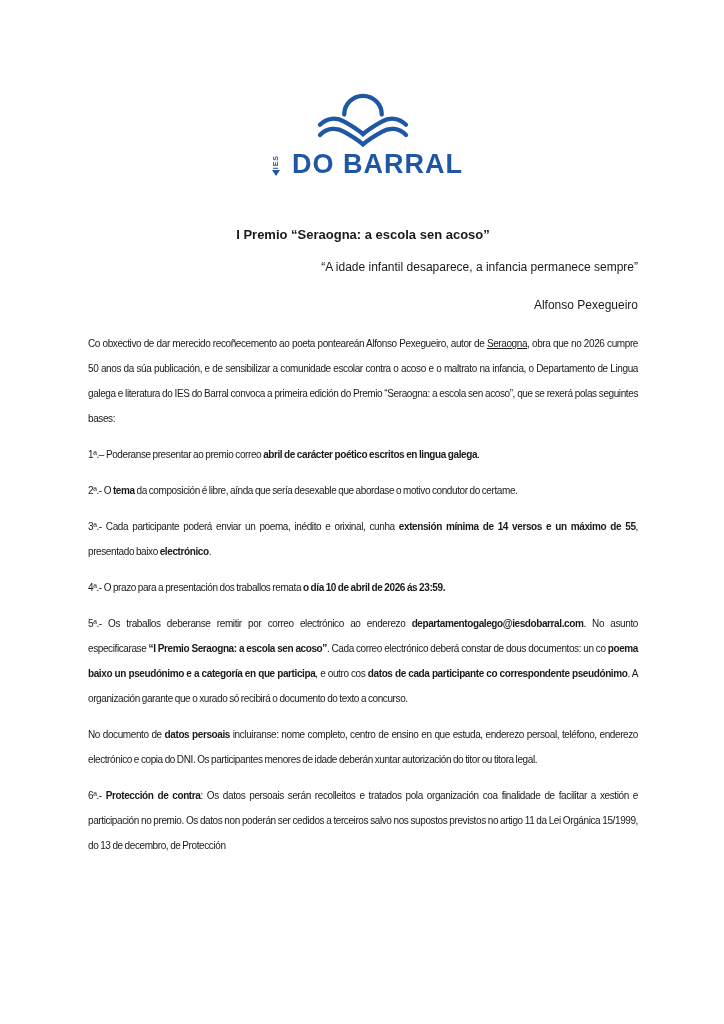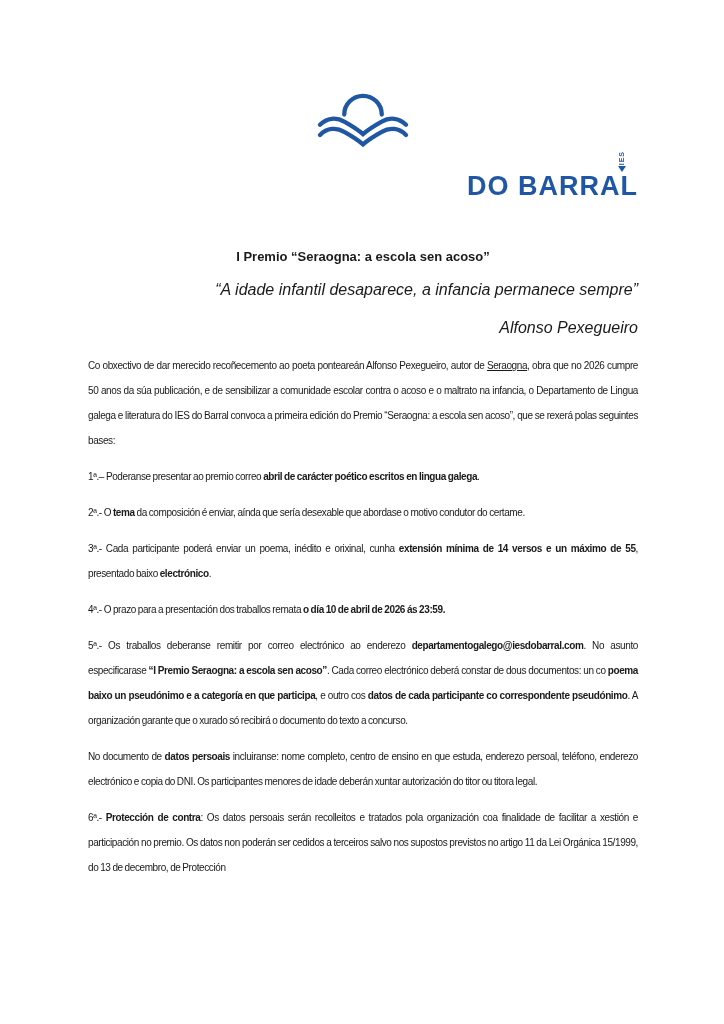--- a/index.html
+++ b/index.html
@@ -16,21 +16,20 @@
     color:var(--ink);
   }
   
   .logo{text-align:center;}
   .logo-icon{display:block;margin:0 auto;width:94px;height:61px;}
   .logo-icon path{fill:none;stroke:var(--brand);stroke-width:5.5;stroke-linecap:round;}
   .wordmark{
     margin-top:2px;
     display:flex;justify-content:center;align-items:flex-end;
     line-height:26px;
-    flex-direction:column;
   }
   .ies{
     display:inline-flex;flex-direction:column;align-items:center;
     margin-right:3px;padding-bottom:1px;
   }
   .ies-text{
     writing-mode:vertical-rl;transform:rotate(180deg);
     font-size:7px;font-weight:bold;letter-spacing:1px;
     color:var(--brand);
   }
@@ -44,21 +43,21 @@
     color:var(--brand);
   }
   
   .title{
     margin:49px 0 0;text-align:center;
     font-size:13px;font-weight:bold;line-height:17px;
     color:var(--ink);
   }
   .quote{
     margin:17px 0 0;text-align:right;
-    font-size:16px;font-style:italic;line-height:15px;
+    font-size:12px;line-height:15px;
   }
   .author{margin:23px 0 0;}
   
   .docbody{margin-top:18px;}
   .para{
     margin:0 0 11px 0;
     font-size:10px;line-height:25px;
     letter-spacing:-0.4px;word-spacing:-0.5px;
     text-align:justify;
   }
@@ -87,21 +86,21 @@
   </header>
 
   <h1 class="title">I Premio “Seraogna: a escola sen acoso”</h1>
 
   <p class="quote">“A idade infantil desaparece, a infancia permanece sempre”</p>
   <p class="quote author">Alfonso Pexegueiro</p>
 
   <main class="docbody" id="paragraphs">
       <p class="para"><span>Co obxectivo de dar merecido recoñecemento ao poeta ponteareán Alfonso Pexegueiro, autor de </span><span class="u">Seraogna</span><span>, obra que no 2026 cumpre 50 anos da súa publicación, e de sensibilizar a comunidade escolar contra o acoso e o maltrato na infancia, o Departamento de Lingua galega e literatura do IES do Barral convoca a primeira edición do Premio “Seraogna: a escola sen acoso”, que se rexerá polas seguintes bases:</span></p>
       <p class="para"><span>1ª.– Poderanse presentar ao premio correo </span><span class="b">abril de carácter poético escritos en lingua galega</span><span>.</span></p>
-      <p class="para"><span>2ª.- O </span><span class="b">tema</span><span> da composición é enviar, aínda que sería desexable que abordase o motivo condutor do certame.</span></p>
+      <p class="para"><span>2ª.- O </span><span class="b">tema</span><span> da composición é libre, aínda que sería desexable que abordase o motivo condutor do certame.</span></p>
       <p class="para"><span>3ª.- Cada participante poderá enviar un poema, inédito e orixinal, cunha </span><span class="b">extensión mínima de 14 versos e un máximo de 55</span><span>, presentado baixo </span><span class="b">electrónico</span><span>.</span></p>
       <p class="para"><span>4ª.- O prazo para a presentación dos traballos remata </span><span class="b">o día 10 de abril de 2026 ás 23:59.</span></p>
       <p class="para"><span>5ª.- Os traballos deberanse remitir por correo electrónico ao enderezo </span><span class="b">departamentogalego@iesdobarral.com</span><span>. No asunto especificarase </span><span class="b">“I Premio Seraogna: a escola sen acoso”</span><span>. Cada correo electrónico deberá constar de dous documentos: un co </span><span class="b">poema baixo un pseudónimo e a categoría en que participa</span><span>, e outro cos </span><span class="b">datos de cada participante co correspondente pseudónimo</span><span>. A organización garante que o xurado só recibirá o documento do texto a concurso.</span></p>
       <p class="para"><span>No documento de </span><span class="b">datos persoais</span><span> incluiranse: nome completo, centro de ensino en que estuda, enderezo persoal, teléfono, enderezo electrónico e copia do DNI. Os participantes menores de idade deberán xuntar autorización do titor ou titora legal.</span></p>
       <p class="para"><span>6ª.- </span><span class="b">Protección de contra</span><span>: Os datos persoais serán recolleitos e tratados pola organización coa finalidade de facilitar a xestión e participación no premio. Os datos non poderán ser cedidos a terceiros salvo nos supostos previstos no artigo 11 da Lei Orgánica 15/1999, do 13 de decembro, de Protección</span></p>
     </main>
 
 </div>
 
 </body></html>

